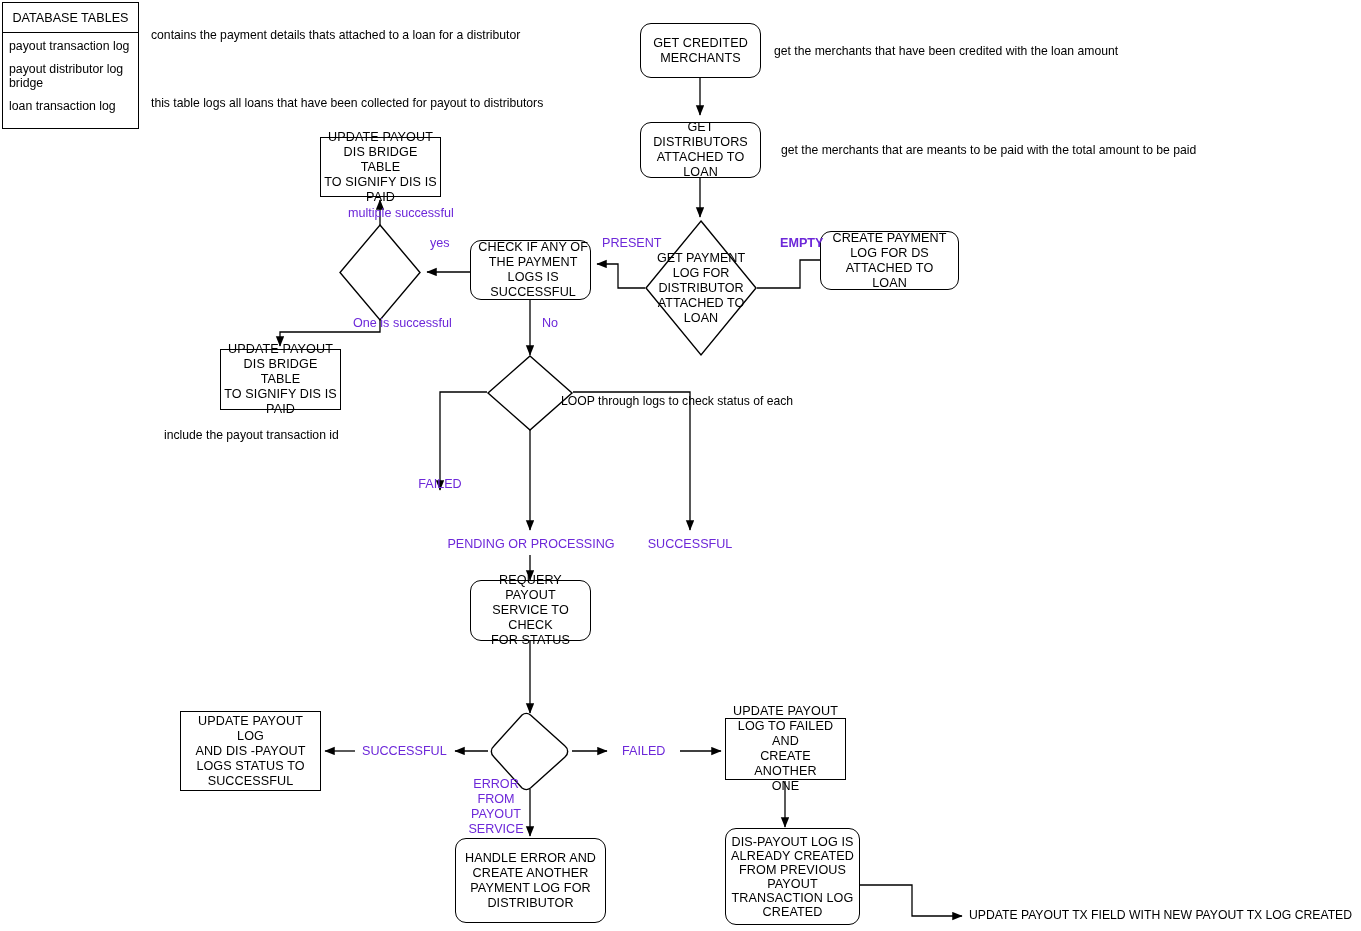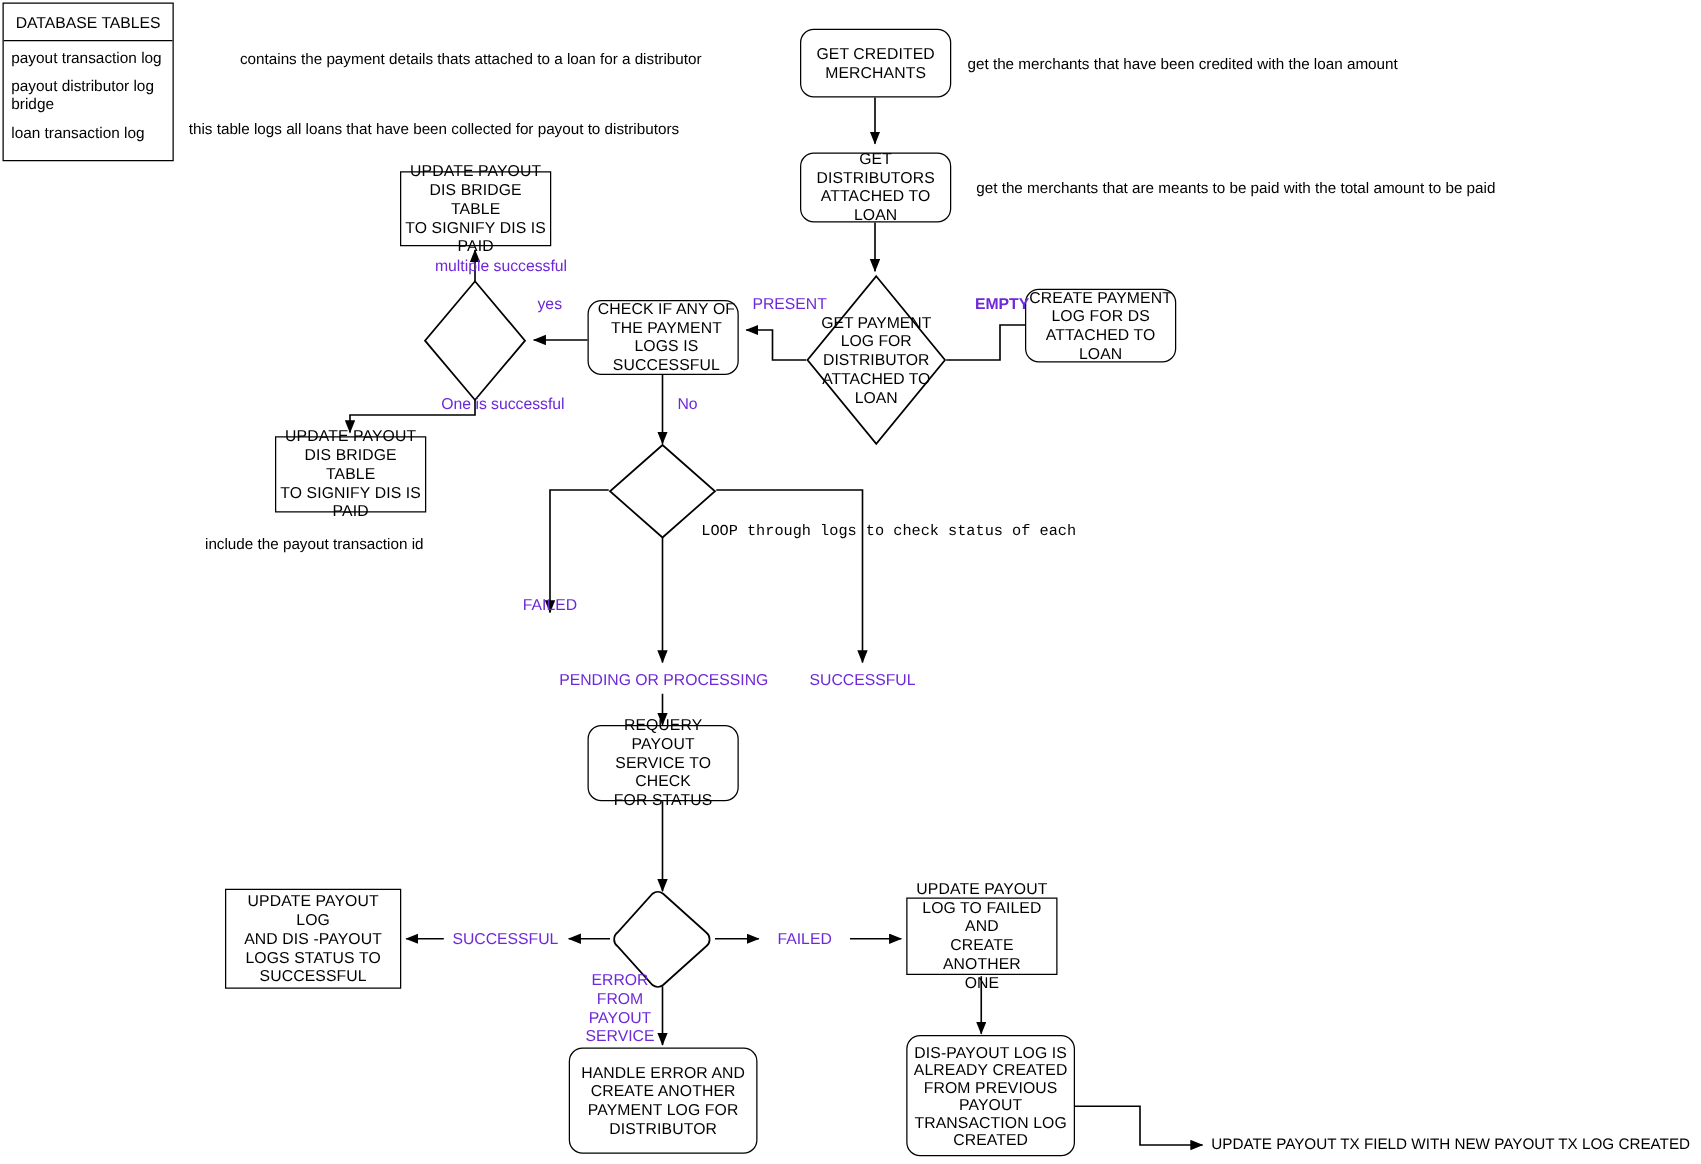--- a/index.html
+++ b/index.html
@@ -88,21 +88,21 @@
   <div id="db-table">
     <div class="hdr">DATABASE TABLES</div>
     <div class="rows">
       <div class="row">payout transaction log</div>
       <div class="row" style="white-space:pre-line">payout distributor log
 bridge</div>
       <div class="row">loan transaction log</div>
     </div>
   </div>
 
-  <div class="note" style="left:151px;top:40px;margin-left:41px;">contains the payment details thats attached to a loan for a distributor</div>
+  <div class="note" style="left:151px;top:28px;">contains the payment details thats attached to a loan for a distributor</div>
   <div class="note" style="left:151px;top:96px;">this table logs all loans that have been collected for payout to distributors</div>
 
   <div class="node round" style="left:640px;top:23px;width:121px;height:55px;">
     <span style="white-space:pre-line">GET CREDITED
 MERCHANTS</span>
   </div>
 
   <div class="node round" style="left:640px;top:122px;width:121px;height:56px;">
     <span style="white-space:pre-line">GET DISTRIBUTORS
 ATTACHED TO
@@ -115,21 +115,21 @@
       </svg>
     <div class="dtext">
         <span style="white-space:pre-line">GET PAYMENT
 LOG FOR
 DISTRIBUTOR
 ATTACHED TO
 LOAN</span>
       </div>
   </div>
 
-  <div class="node round" style="left:820px;top:231px;width:121px;height:59px;align-items:center;">
+  <div class="node round" style="left:820px;top:231px;width:139px;height:59px;align-items:center;">
     <span style="white-space:pre-line">CREATE PAYMENT
 LOG FOR DS
 ATTACHED TO
 LOAN</span>
   </div>
 
   <div class="node round" style="left:470px;top:240px;width:121px;height:60px;justify-content:flex-end;">
     <span style="white-space:pre-line">CHECK IF ANY OF
 THE PAYMENT
 LOGS IS
@@ -215,17 +215,17 @@
   <div class="label c" style="left:690px;top:537px;">SUCCESSFUL</div>
   <div class="label" style="left:362px;top:744px;">SUCCESSFUL</div>
   <div class="label" style="left:622px;top:744px;">FAILED</div>
   <div class="label c" style="left:496px;top:777px;white-space:pre-line;text-align:center;">ERROR
 FROM
 PAYOUT
 SERVICE</div>
 
   <div class="note" style="left:774px;top:44px;">get the merchants that have been credited with the loan amount</div>
   <div class="note" style="left:781px;top:143px;">get the merchants that are meants to be paid with the total amount to be paid</div>
-  <div class="note" style="left:561px;top:418px;font-family:Liberation Mono, monospace;">LOOP through logs to check status of each</div>
+  <div class="note" style="left:561px;top:394px;">LOOP through logs to check status of each</div>
   <div class="note" style="left:164px;top:428px;">include the payout transaction id</div>
   <div class="note" style="left:969px;top:908px;">UPDATE PAYOUT TX FIELD WITH NEW PAYOUT TX LOG CREATED</div>
 
 </div>
 
 </body></html>

